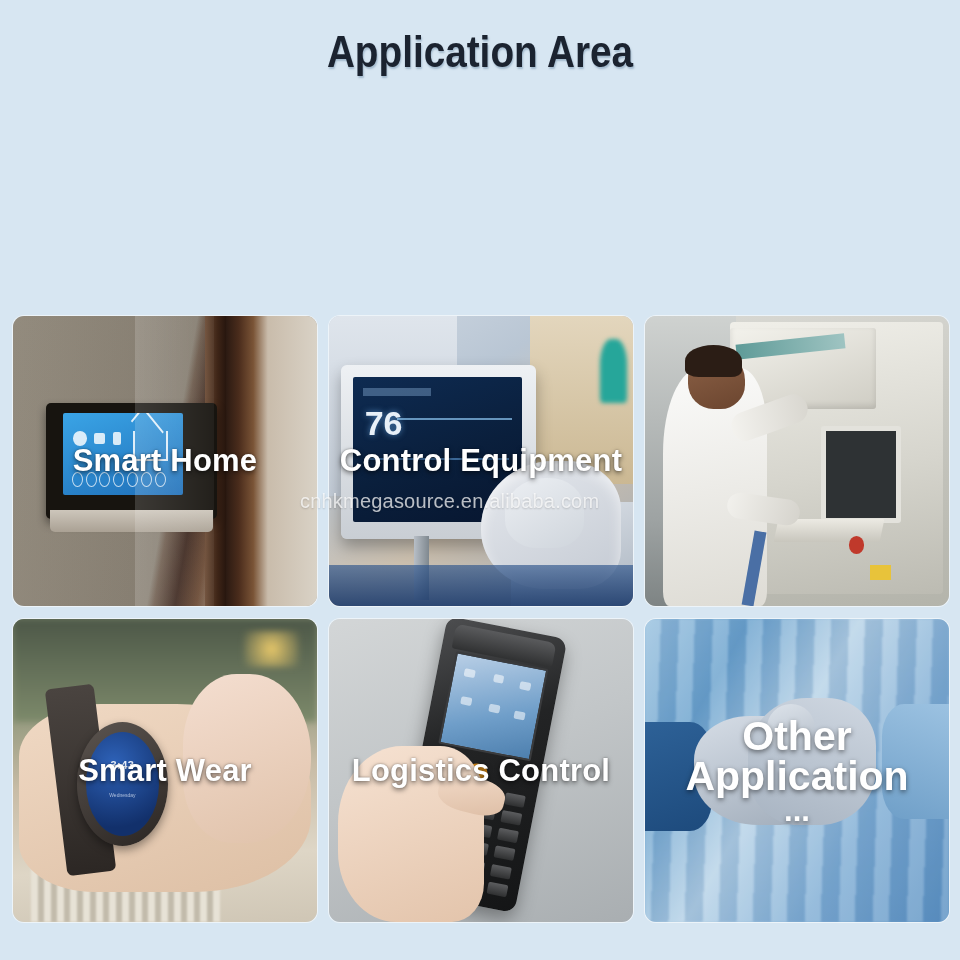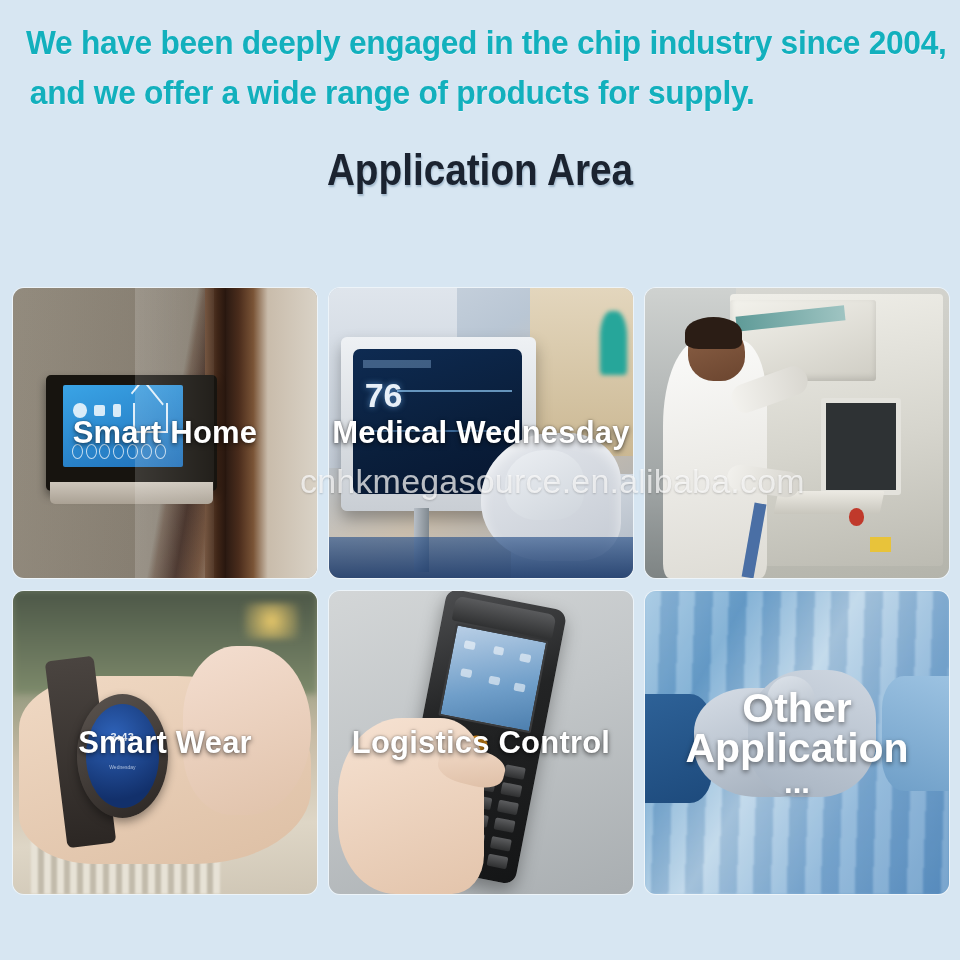--- a/index.html
+++ b/index.html
@@ -126,21 +126,21 @@
   .me .roomR{position:absolute;right:0;top:0;width:34%;height:58%;background:linear-gradient(180deg,#e3d6bd,#cbb893);}
   .me .teal{position:absolute;right:2%;top:8%;width:9%;height:22%;background:#26a69a;border-radius:40% 40% 10% 10%;filter:blur(2px);}
   .me .monitor{
     position:absolute;left:4%;top:17%;width:64%;height:60%;
     background:linear-gradient(180deg,#eef1f4,#c9ced4);
     border-radius:6px;box-shadow:0 8px 16px rgba(0,0,0,.3);
   }
   .me .monitor .scr{
     position:absolute;left:6%;top:7%;right:7%;bottom:10%;
     background:linear-gradient(160deg,#0e2b52,#0a1f3c 55%,#071630);
-    border-radius:7px;overflow:hidden;
+    border-radius:2px;overflow:hidden;
   }
   .me .hr{
     position:absolute;left:7%;top:20%;
     color:#e8f0f8;font-size:34px;font-weight:bold;line-height:1;
     text-shadow:0 0 6px rgba(120,190,255,.6);
   }
   .me .wave{
     position:absolute;left:26%;right:6%;top:28%;height:2px;
     background:rgba(150,210,255,.65);
   }
@@ -357,38 +357,34 @@
   .oa .lbl3 div{
     color:#fff;font-weight:bold;font-size:41px;line-height:40px;
     text-shadow:0 2px 5px rgba(0,0,0,.5);
   }
   .oa .lbl3 .dots{font-size:31px;line-height:30px;}
 
   
   .watermark{
     position:absolute;
     left:300px;top:462px;
-    font-size:34px;
+    font-size:20px;
     color:rgba(255,255,255,.72);
     letter-spacing:.2px;
     white-space:nowrap;
     z-index:30;
     pointer-events:none;
     text-shadow:0 1px 2px rgba(0,0,0,.18);
   }
 </style>
 </head>
 <body>
 
 <div class="page">
 
-  <div class="headline">
-    <div class="headline-line l1">We have been deeply engaged in the chip industry since 2004,</div>
-    <div class="headline-line l2">and we offer a wide range of products for supply.</div>
-  </div>
   <div class="section-title">Application Area</div>
 
   <div class="grid">
 
     <div class="card sh">
       <div class="wall"></div>
       <div class="doorframe"></div>
       <div class="door"></div>
       <div class="panel">
         <div class="screen">
@@ -422,21 +418,21 @@
           <div class="hr">76</div>
           <div class="wave"></div>
           <div class="wave2"></div>
         </div>
       </div>
       <div class="stand"></div>
       <div class="coat"></div>
       <div class="hand"></div>
       <div class="hand2"></div>
       <div class="bluedrape"></div>
-      <div class="card-label lbl-mid">Medical Wednesday</div>
+      <div class="card-label lbl-mid">Control Equipment</div>
     </div>
 
     <div class="card ic">
       <div class="bgwall"></div>
       <div class="mach"></div>
       <div class="machTop"></div>
       <div class="stripe"></div>
       <div class="screen"></div>
       <div class="kbd"></div>
       <div class="red"></div>

